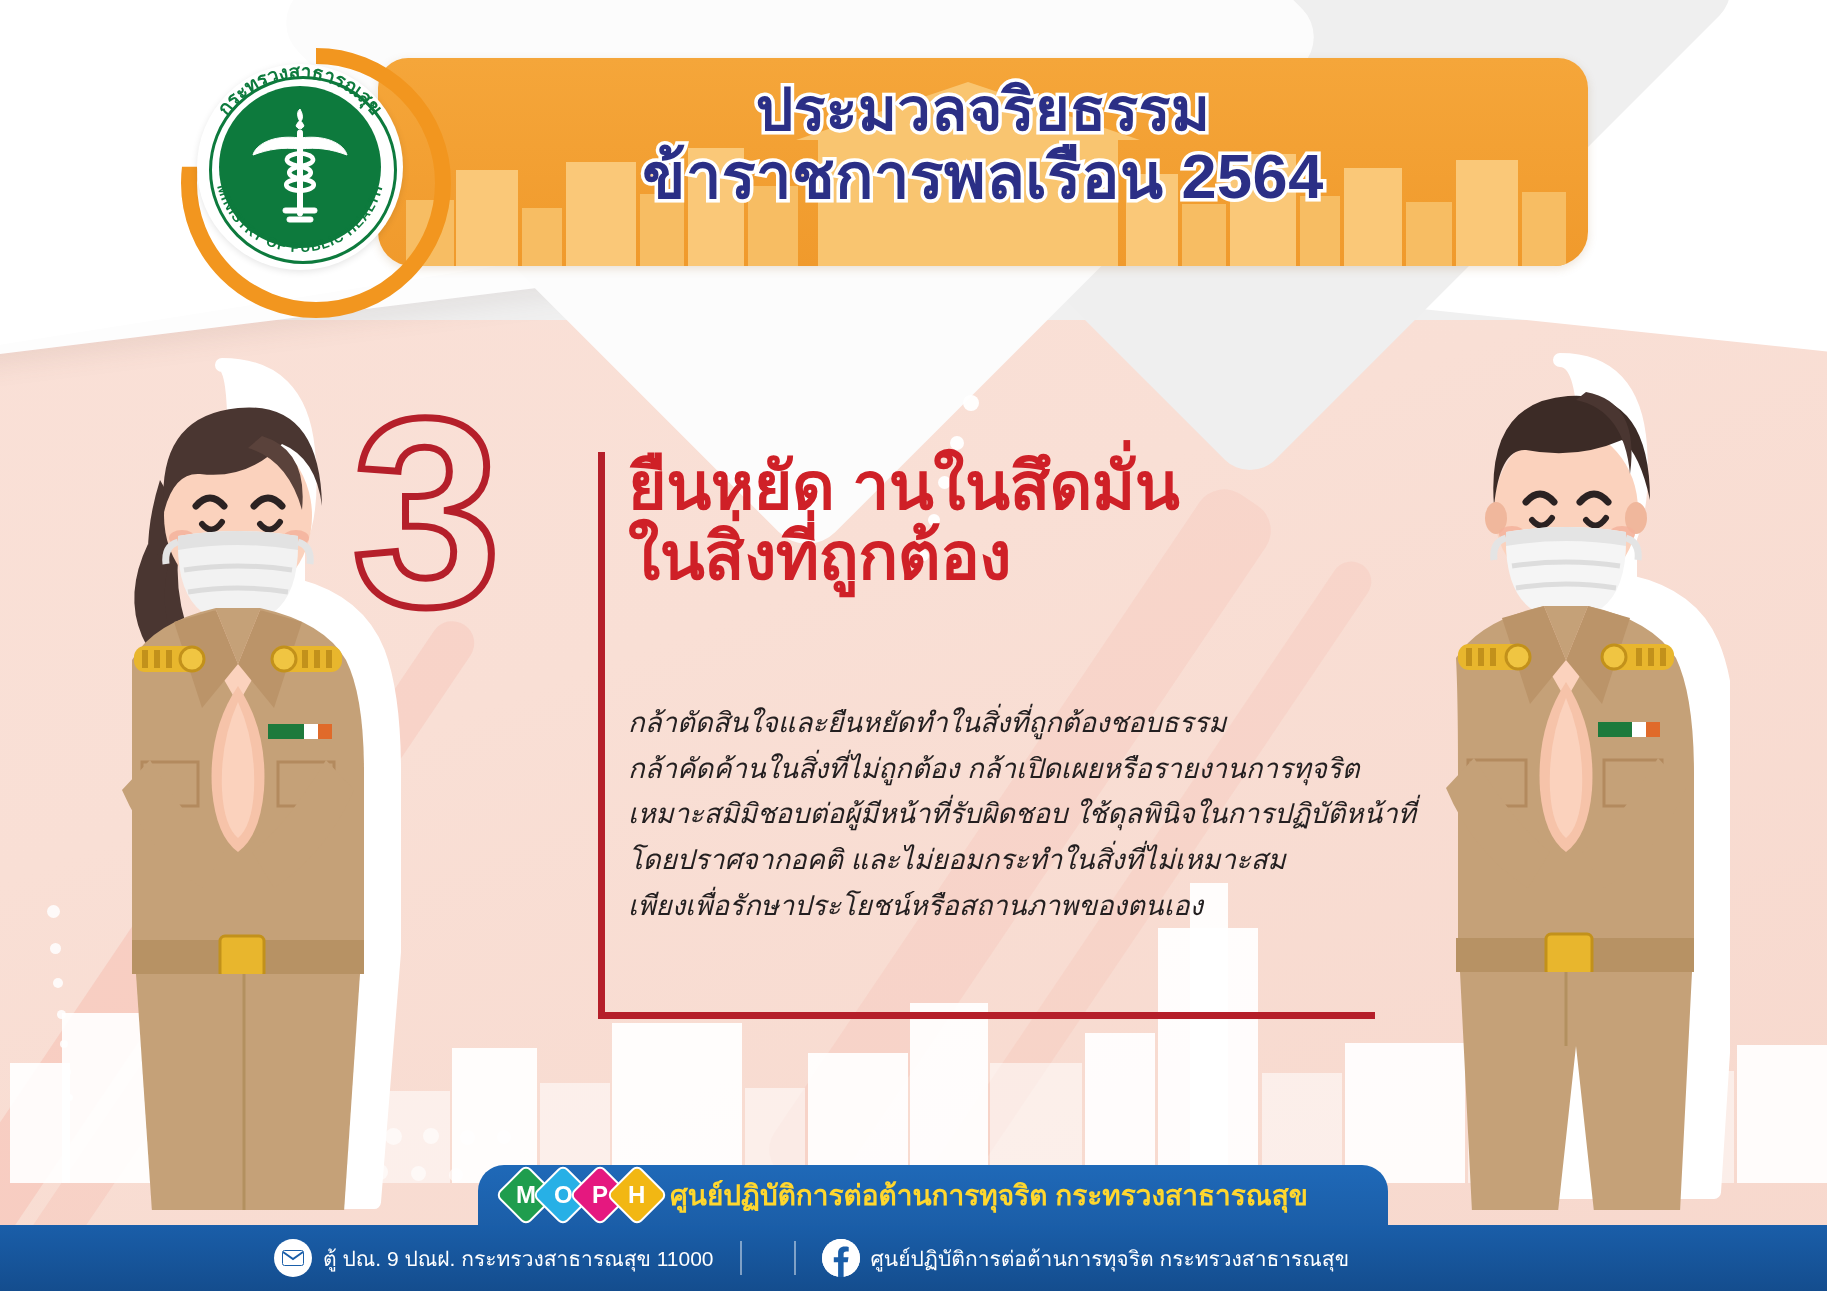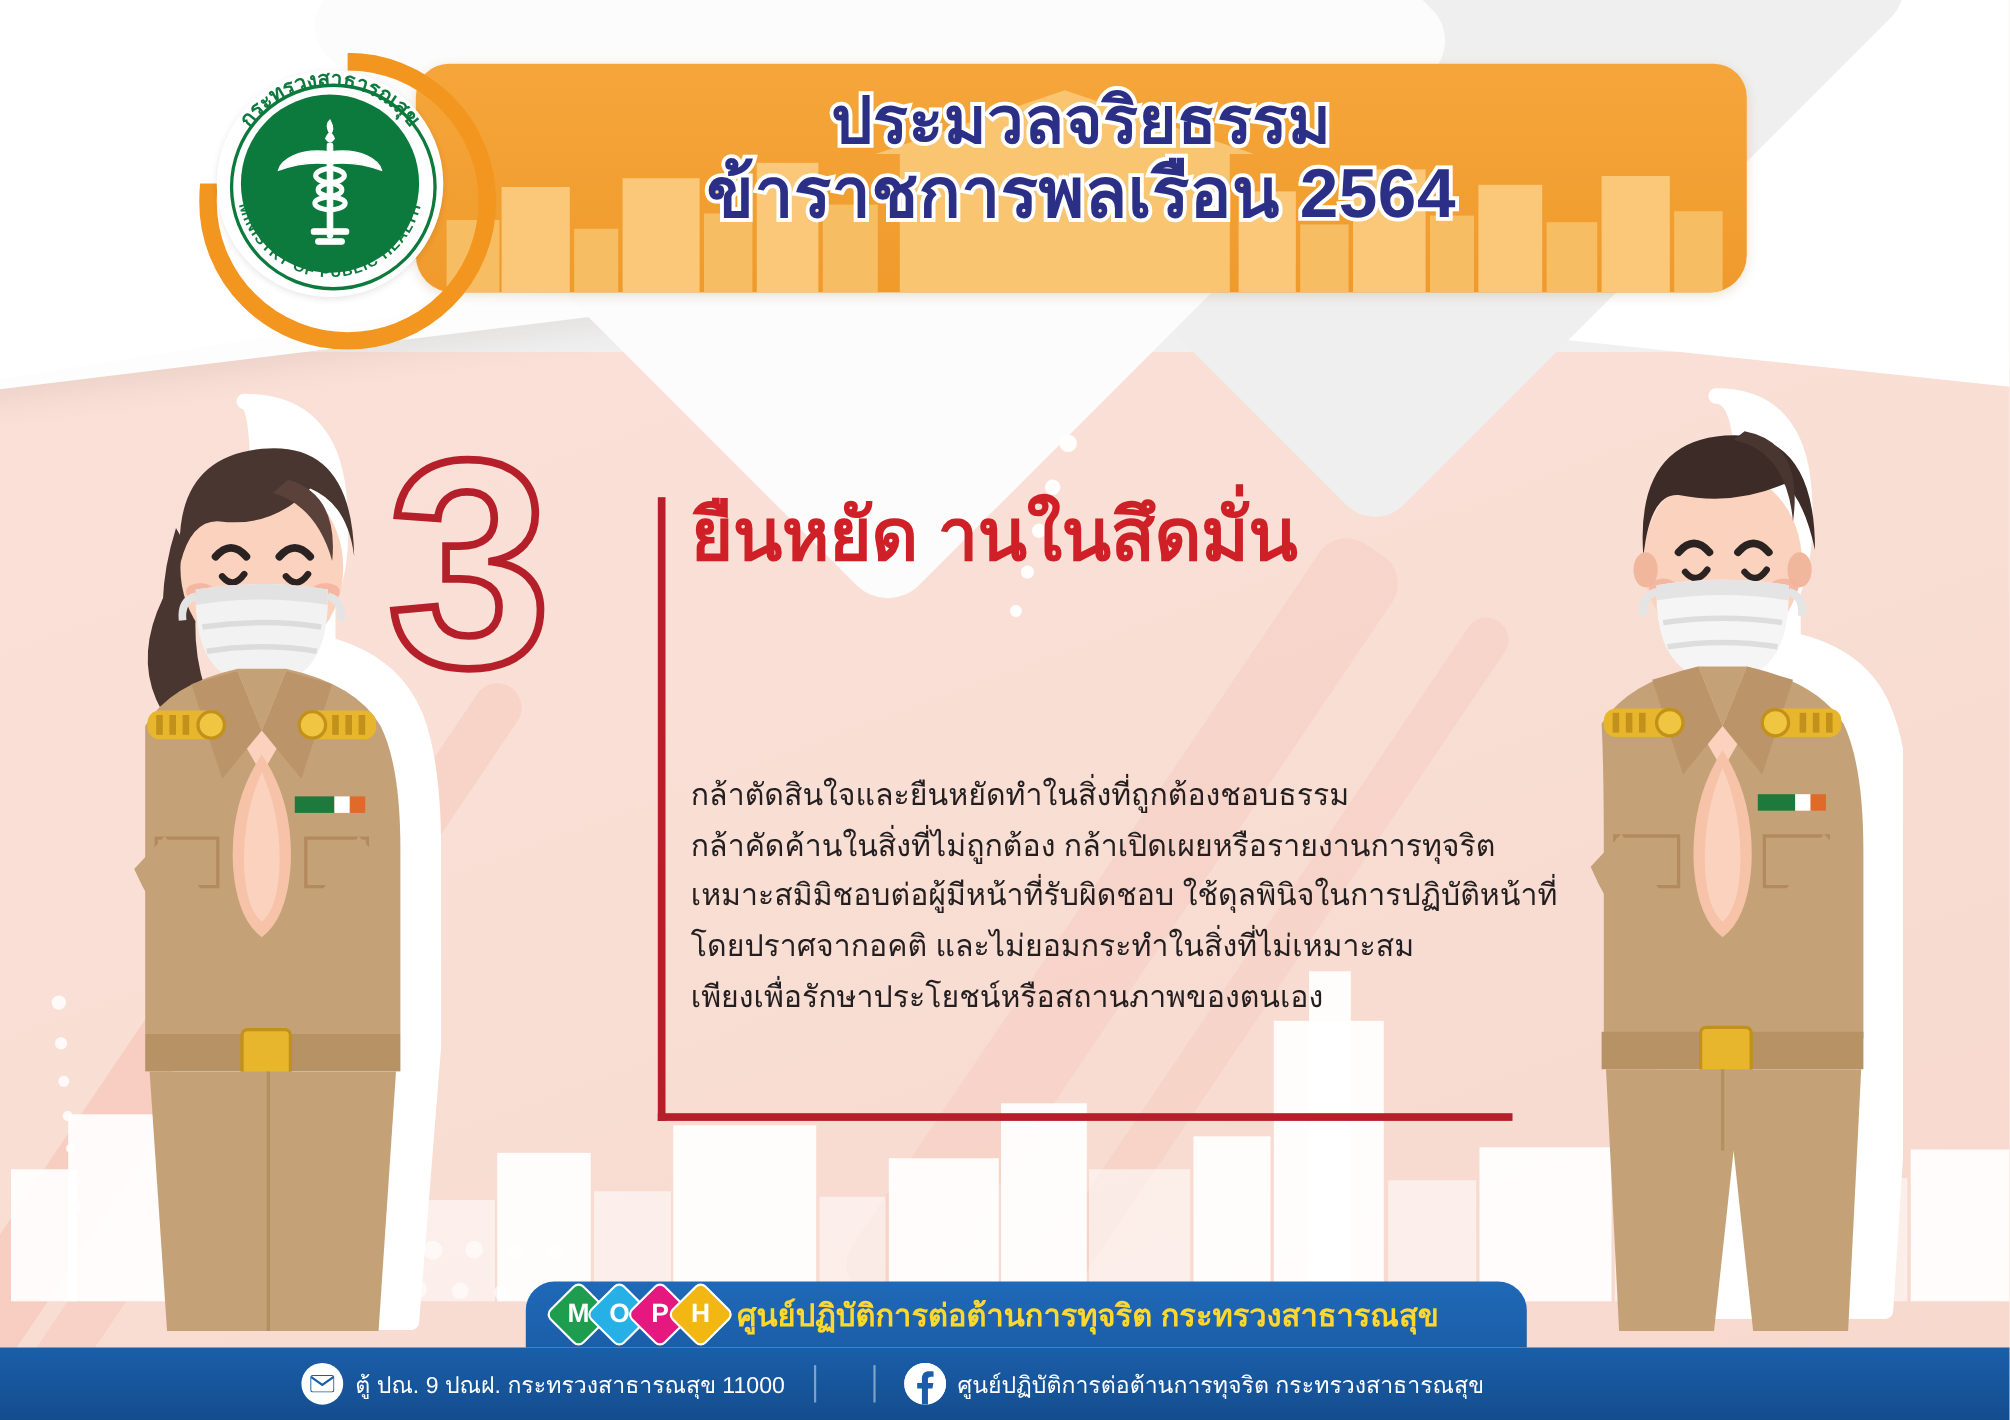--- a/index.html
+++ b/index.html
@@ -186,21 +186,21 @@
     line-height:1.06;
     letter-spacing:-.5px;
   }
   .headline .l2{display:block;}
   .body-copy{
     position:absolute;left:628px;top:700px;width:790px;
     color:#231f20;
     font-size:27.5px;
     line-height:1.66;
   }
-  .body-copy p{margin:0;}
+  .body-copy p{margin:0;font-style:italic;}
 
   
   .person{position:absolute;}
 
   
   .footer-tab{
     position:absolute;left:478px;bottom:66px;width:910px;height:60px;
     background:linear-gradient(180deg,#1f69b8 0%,#1b5ea8 100%);
     border-radius:26px 26px 0 0;
     display:flex;align-items:center;
@@ -505,20 +505,21 @@
       <path d="M60 642 l232 0 l-12 240 l-86 0 l-18 -166 l-18 166 l-86 0z" fill="#c5a178"></path>
       <path d="M166 642 l0 74" stroke="#b3905f" stroke-width="3"></path>
     </g>
   </svg>
 
   <div class="bracket"></div>
   <div class="numeral">3</div>
 
   <div class="headline">
     <span>ยืนหยัด านในสึดมั่น</span>
+    <span class="l2">ในสิ่งที่ถูกต้อง</span>
   </div>
 
   <div class="body-copy">
     <p>กล้าตัดสินใจและยืนหยัดทำในสิ่งที่ถูกต้องชอบธรรม</p>
     <p>กล้าคัดค้านในสิ่งที่ไม่ถูกต้อง กล้าเปิดเผยหรือรายงานการทุจริต</p>
     <p>เหมาะสมิมิชอบต่อผู้มีหน้าที่รับผิดชอบ ใช้ดุลพินิจในการปฏิบัติหน้าที่</p>
     <p>โดยปราศจากอคติ และไม่ยอมกระทำในสิ่งที่ไม่เหมาะสม</p>
     <p>เพียงเพื่อรักษาประโยชน์หรือสถานภาพของตนเอง</p>
   </div>
 

